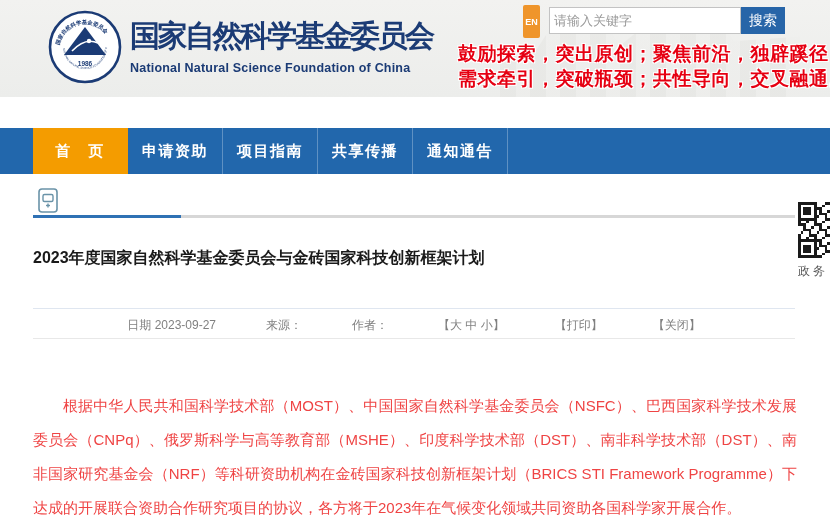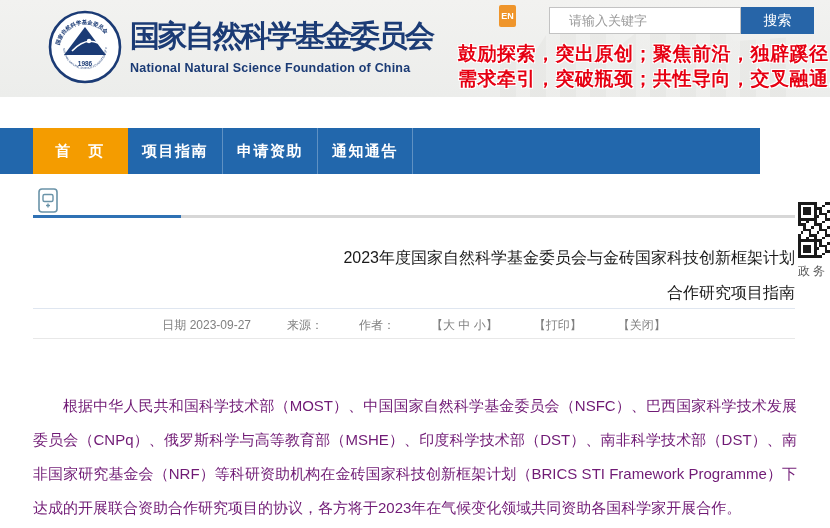--- a/index.html
+++ b/index.html
@@ -20,46 +20,46 @@
     position:absolute; right:30px; top:4px; width:300px; height:93px; opacity:.45;
     background:repeating-linear-gradient(90deg,#e2e2df 0 16px,#eeeeec 16px 30px);
     clip-path:polygon(0 55%,12% 50%,18% 20%,34% 15%,40% 45%,55% 5%,72% 10%,78% 40%,100% 35%,100% 100%,0 100%);
   }
   .seal { position:absolute; left:48px; top:10px; width:74px; height:74px; }
   .brand { position:absolute; left:130px; top:16px; color:var(--brand-navy,#1b3b75); }
   .brand-cn { font-size:30px; font-weight:bold; letter-spacing:-2.5px; white-space:nowrap; }
   .brand-en { font-size:12.5px; font-weight:bold; letter-spacing:.2px; margin-top:4px; white-space:nowrap; }
 
   .en-badge {
-    position:absolute; left:499px; top:5px; width:17px; height:22px;
+    position:absolute; left:523px; top:5px; width:17px; height:33px;
     background:var(--en-badge-orange,#ef952b); color:#fff; font-size:9px; font-weight:bold;
     display:flex; align-items:center; justify-content:center; border-radius:2px; cursor:pointer;
     text-decoration:none;
   }
   .search-input {
     position:absolute; left:549px; top:7px; width:192px; height:27px;
-    border:1px solid #c3c3c3; background:#fff; padding:0 19px; font-size:13px; color:#444;
+    border:1px solid #c3c3c3; background:#fff; padding:0 4px; font-size:13px; color:#444;
     outline:none; font-family:inherit;
   }
   .search-input::placeholder { color:#9a9a9a; }
   .search-btn {
-    position:absolute; left:741px; top:7px; width:73px; height:27px;
+    position:absolute; left:741px; top:7px; width:44px; height:27px;
     background:var(--search-button-blue,#2765a8); color:#fff; border:none; font-size:14px;
     cursor:pointer; font-family:inherit;
   }
   .slogan {
     position:absolute; left:458px; top:41px; width:365px;
     color:var(--slogan-red,#e60012); font-size:19px; font-weight:bold; line-height:25px;
     white-space:nowrap; letter-spacing:.5px;
     text-shadow:1px 1px 0 #fff,-1px -1px 0 #fff,1px -1px 0 #fff,-1px 1px 0 #fff;
   }
 
   
   .nav {
-    position:absolute; top:128px; left:0; width:760px; height:46px;
+    position:absolute; top:128px; left:0; width:830px; height:46px;
     background:var(--nav-blue,#2267ac); display:flex;
   }
   .nav-spacer { width:33px; flex:none; }
   .nav-item {
     flex:none; width:95px; height:46px; display:flex; align-items:center; justify-content:center;
     color:#fff; font-size:15px; font-weight:bold; letter-spacing:1.5px; cursor:pointer;
     border-right:1px solid rgba(255,255,255,.28); text-decoration:none; white-space:nowrap;
   }
   .nav-item.active { background:var(--active-orange,#f49c00); border-right-color:transparent; }
 
@@ -72,35 +72,35 @@
   .crumb .sep { margin:0 7px; color:#8c8c8c; }
   .loc-line { position:absolute; left:33px; top:215px; width:762px; height:3px; background:#d7d7d7; }
   .loc-line-blue { position:absolute; left:0; top:0; width:148px; height:3px; background:var(--breadcrumb-line-blue,#2f71b4); }
 
   
   .qr-box { position:absolute; left:798px; top:202px; width:56px; height:56px; }
   .qr-caption { position:absolute; left:798px; top:263px; width:60px; font-size:12px; color:#555; letter-spacing:3px; white-space:nowrap; }
 
   
   .title {
-    position:absolute; left:33px; top:240px; width:762px; text-align:right;
-    font-size:16px; font-weight:normal; color:#1a1a1a; line-height:35px;
+    position:absolute; left:33px; top:240px; width:762px; text-align:left;
+    font-size:16px; font-weight:bold; color:#1a1a1a; line-height:35px;
   }
   .rule-1 { position:absolute; left:33px; top:308px; width:762px; height:1px; background:#dfe6f0; }
   .rule-2 { position:absolute; left:33px; top:338px; width:762px; height:1px; background:#e8e8e8; }
   .meta {
     position:absolute; left:33px; top:314px; width:762px; height:22px;
     display:flex; align-items:center; justify-content:center;
     font-size:12px; color:#808080; white-space:nowrap;
   }
-  .meta span { margin:0 18px; }
+  .meta span { margin:0 25px; }
   .meta .clickable { cursor:pointer; }
   .body-text {
     position:absolute; left:33px; top:389px; width:764px;
-    font-size:15px; line-height:34px; color:#701a75;
+    font-size:15px; line-height:34px; color:#ef4444;
     text-align:justify; text-indent:2em;
   }
 </style>
 </head>
 <body>
 
 <div class="page">
 
   <div class="header">
     <div class="watermark"></div>
@@ -134,22 +134,23 @@
 
     <div class="slogan">
       <div>鼓励探索，突出原创；聚焦前沿，独辟蹊径；</div>
       <div>需求牵引，突破瓶颈；共性导向，交叉融通。</div>
     </div>
   </div>
 
   <div class="nav">
     <div class="nav-spacer"></div>
     <a class="nav-item active">首　页</a>
+    <a class="nav-item">申请资助</a>
     <a class="nav-item">项目指南</a>
-    <a class="nav-item">申请资助</a>
+    <a class="nav-item">共享传播</a>
     <a class="nav-item">通知通告</a>
   </div>
 
   <svg class="crumb-icon" viewBox="0 0 20 25">
     <rect x="1" y="1" width="18" height="23" rx="3" fill="none" stroke="#6a93a8" stroke-width="1.6"></rect>
     <rect x="5" y="6.5" width="10" height="7" rx="1.5" fill="none" stroke="#6a93a8" stroke-width="1.4"></rect>
     <line x1="10" y1="15.5" x2="10" y2="19.5" stroke="#6a93a8" stroke-width="1.4"></line>
     <line x1="8" y1="17.5" x2="12" y2="17.5" stroke="#6a93a8" stroke-width="1.4"></line>
   </svg>
   <div class="loc-line">
@@ -379,21 +380,20 @@
         <rect x="14" y="20" width="1" height="1" fill="#1a1a1a"></rect>
         <rect x="18" y="20" width="1" height="1" fill="#1a1a1a"></rect>
         <rect x="19" y="20" width="1" height="1" fill="#1a1a1a"></rect>
         <rect x="20" y="20" width="1" height="1" fill="#1a1a1a"></rect>
       </svg>
   </div>
   <div class="qr-caption">政务</div>
 
   <div class="title">
     <div>2023年度国家自然科学基金委员会与金砖国家科技创新框架计划</div>
-    <div>合作研究项目指南</div>
   </div>
 
   <div class="rule-1"></div>
   <div class="meta">
     <span>日期 2023-09-27</span>
     <span>来源：</span>
     <span>作者：</span>
     <span class="clickable">【大 中 小】</span>
     <span class="clickable">【打印】</span>
     <span class="clickable">【关闭】</span>

